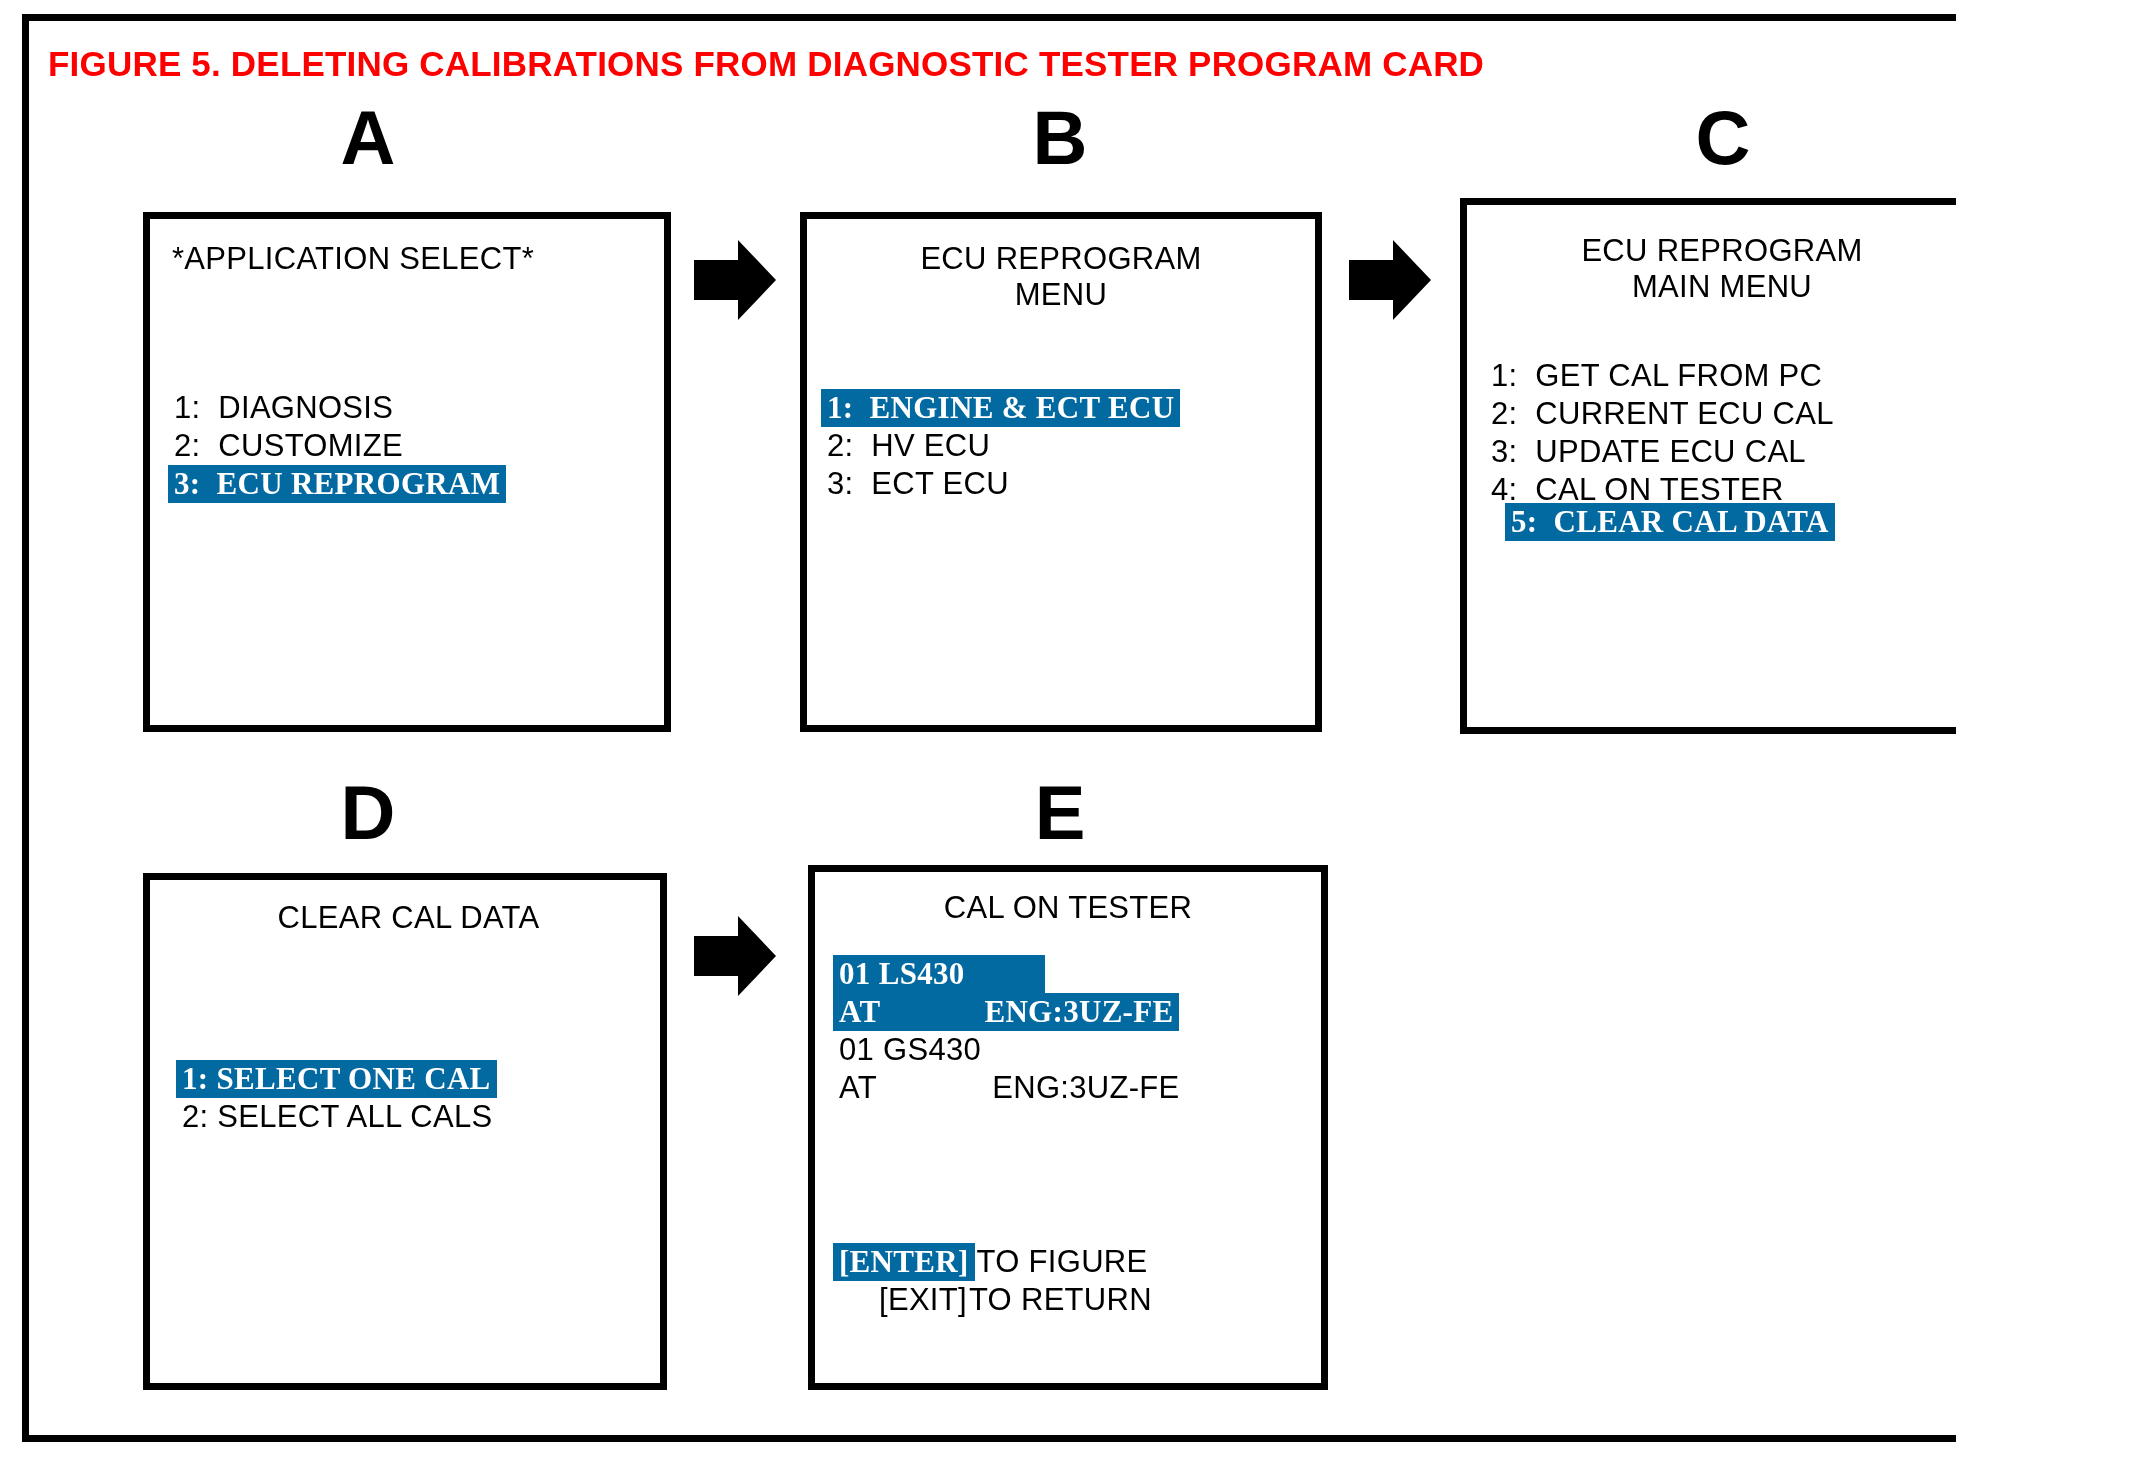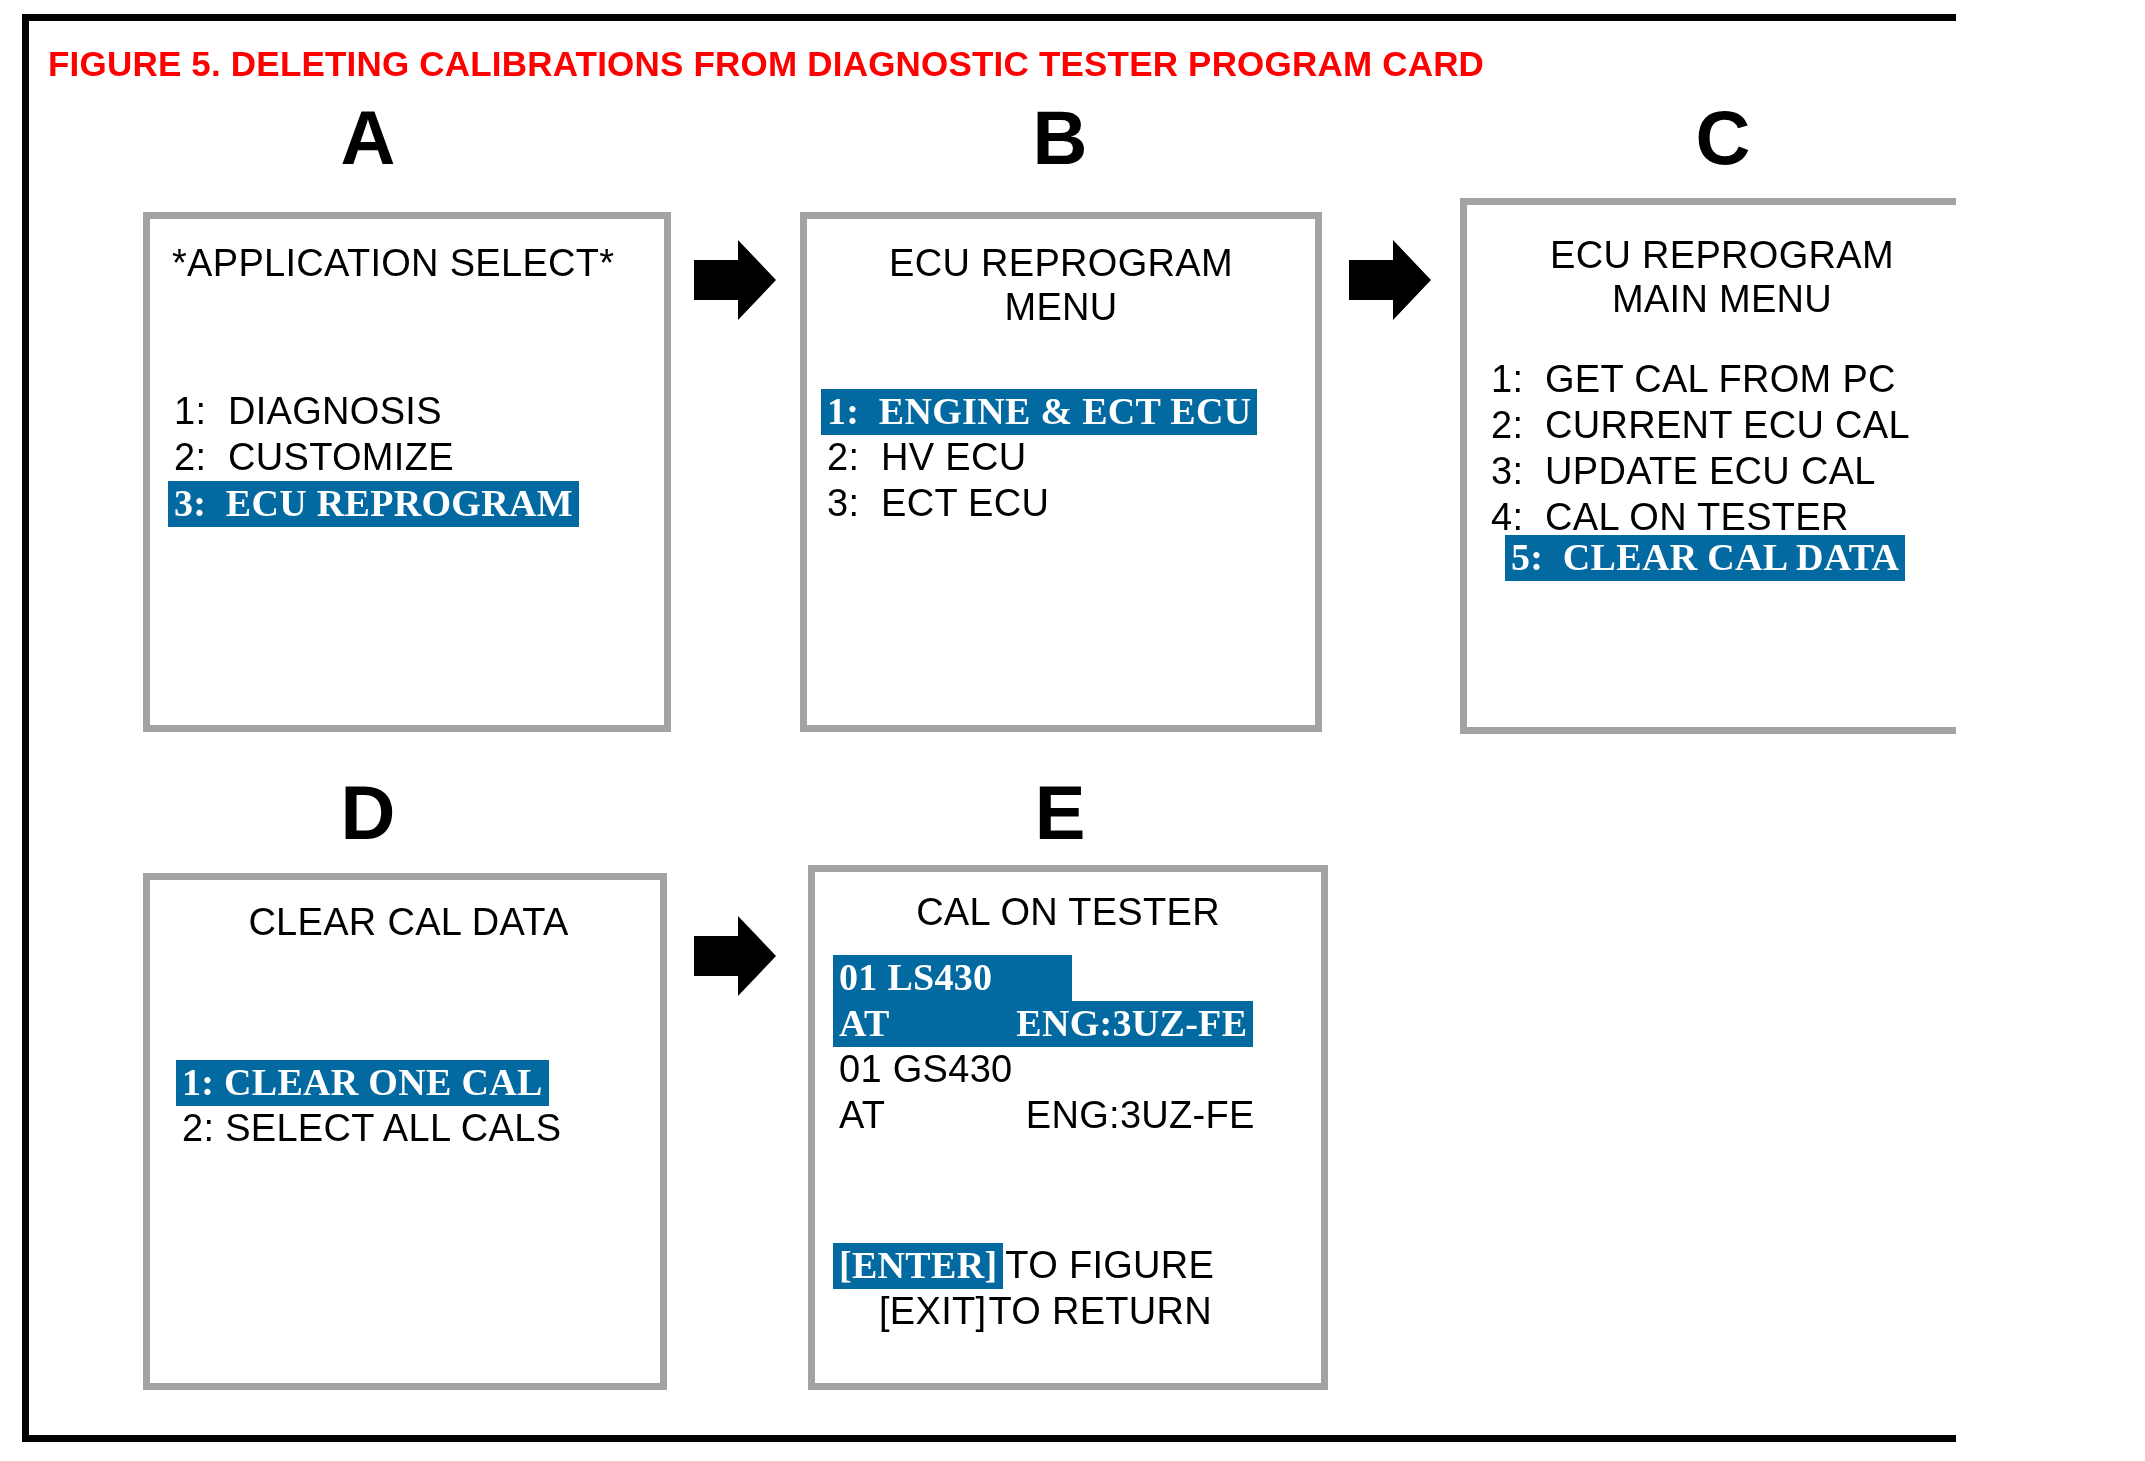--- a/index.html
+++ b/index.html
@@ -45,23 +45,23 @@
     font-weight: bold;
     color: #000000;
     line-height: 1;
     text-align: center;
     width: 120px;
   }
   
   .screen {
     position: absolute;
     box-sizing: border-box;
-    border: 7px solid #a3a3a3;
+    border: 7px solid #000000;
     background: #ffffff;
-    font-size: 38px;
+    font-size: 31px;
     color: #000000;
     overflow: hidden;
   }
   .screen-title {
     text-align: center;
     font-weight: normal;
     white-space: pre-line;
     line-height: 1.17;
     letter-spacing: 0.3px;
   }
@@ -155,21 +155,21 @@
     <svg width="90" height="88" viewBox="0 0 90 88" aria-hidden="true">
       <polygon points="4,24 48,24 48,4 86,44 48,84 48,64 4,64" fill="#000000"></polygon>
     </svg>
   </div>
 
   <div class="panel-letter" style="left:308px; top:775px;">D</div>
 
   <div class="screen" id="screen-d" style="left:143px; top:873px; width:524px; height:517px;">
     <div class="screen-title" style="position:absolute; left:17px; right:10px; top:20px;">CLEAR CAL DATA</div>
     <div class="menu" style="top:180px; left:26px;">
-      <div class="menu-row"><span class="inv">1: CLEAR ONE CAL</span></div>
+      <div class="menu-row"><span class="inv">1: SELECT ONE CAL</span></div>
       <div class="menu-row"><span class="plain">2: SELECT ALL CALS</span></div>
     </div>
   </div>
 
   <div class="arrow" style="left:690px; top:912px;">
     <svg width="90" height="88" viewBox="0 0 90 88" aria-hidden="true">
       <polygon points="4,24 48,24 48,4 86,44 48,84 48,64 4,64" fill="#000000"></polygon>
     </svg>
   </div>
 

